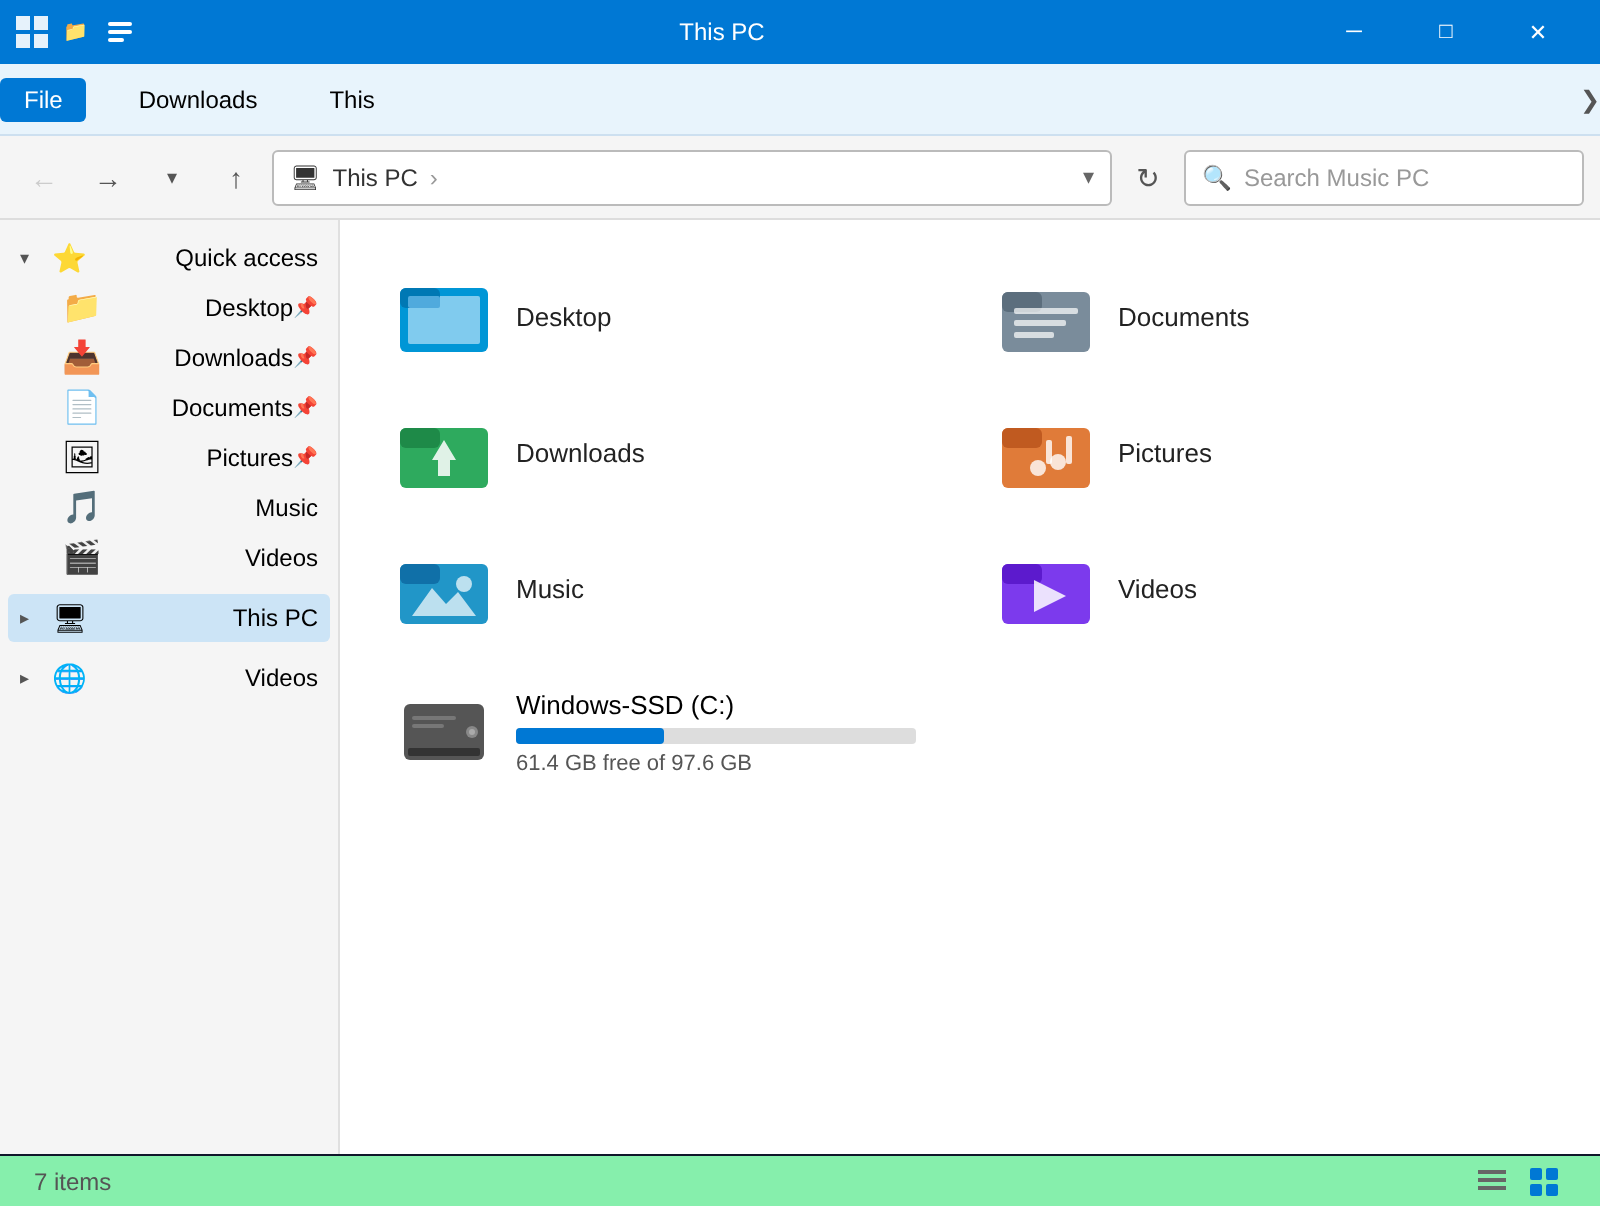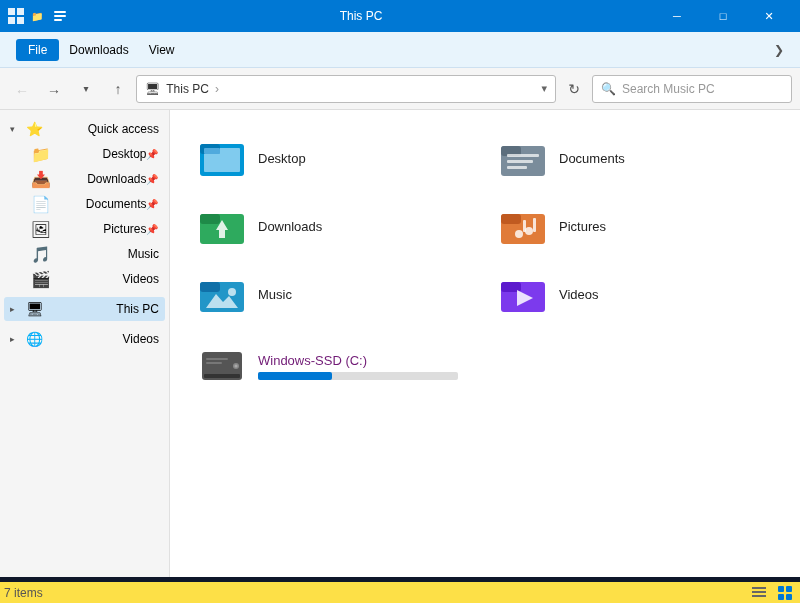--- a/index.html
+++ b/index.html
@@ -19,23 +19,23 @@
     .title-bar-title { flex: 1; text-align: center; font-size: 12px; color: white; }
     .title-bar-controls { display: flex; gap: 0; margin-left: auto; }
     .title-btn { width: 46px; height: 32px; display: flex; align-items: center; justify-content: center; font-size: 11px; color: white; cursor: pointer; }
 
     
     .menu-bar {
       background: #e8f4fc;
       height: 36px;
       display: flex;
       align-items: center;
-      padding: 0 16px;
+      padding: 0 0;
       border-bottom: 1px solid #cde0f0;
-      gap: 0;
+      gap: 16px;
     }
     .menu-item {
       padding: 4px 10px;
       font-size: 12px;
       cursor: pointer;
       border-radius: 3px;
     }
     .menu-item.file { background: #0078d4; color: white; padding: 4px 12px; border-radius: 3px; }
     .menu-chevron { margin-left: auto; font-size: 12px; color: #555; }
 
@@ -156,33 +156,33 @@
     .drive-item {
       display: flex;
       flex-direction: column;
       padding: 8px 12px;
       cursor: pointer;
       border-radius: 3px;
       gap: 4px;
     }
     .drive-top { display: flex; align-items: center; gap: 12px; }
     .drive-info { display: flex; flex-direction: column; gap: 4px; }
-    .drive-name { font-size: 13px; color: #701a75; }
+    .drive-name { font-size: 13px; color: #000000; }
     .drive-bar-container { width: 200px; height: 8px; background: #ddd; border-radius: 2px; }
     .drive-bar { height: 8px; background: #0078d4; border-radius: 2px; }
     .drive-space { font-size: 11px; color: #555; }
 
     
     .status-bar {
       height: 26px;
-      background: #fde047;
-      border-top: 5px solid #0f172a;
-      display: flex;
-      align-items: center;
-      padding: 0 4px;
+      background: #86efac;
+      border-top: 1px solid #0f172a;
+      display: flex;
+      align-items: center;
+      padding: 0 17px;
       font-size: 12px;
       color: #555;
       justify-content: space-between;
     }
     .status-icons { display: flex; gap: 4px; }
     .status-icon-btn { width: 22px; height: 22px; display: flex; align-items: center; justify-content: center; cursor: pointer; border-radius: 2px; font-size: 13px; }
 
     
     ::-webkit-scrollbar { width: 8px; }
     ::-webkit-scrollbar-track { background: #f0f0f0; }
@@ -215,21 +215,21 @@
   <div class="title-bar-controls">
     <div class="title-btn">─</div>
     <div class="title-btn">□</div>
     <div class="title-btn close">✕</div>
   </div>
 </div>
 
 <div class="menu-bar">
   <div class="menu-item file">File</div>
   <div class="menu-item">Downloads</div>
-  <div class="menu-item">View</div>
+  <div class="menu-item">This</div>
   <div class="menu-chevron">❯</div>
 </div>
 
 <div class="toolbar">
   <div class="nav-btn disabled">←</div>
   <div class="nav-btn">→</div>
   <div class="nav-btn" style="font-size:10px;">▾</div>
   <div class="nav-btn">↑</div>
 
   <div class="address-bar">
@@ -402,20 +402,21 @@
               <circle cx="38" cy="22" r="1.5" fill="#aaa"></circle>
               <rect x="8" y="14" width="22" height="2" rx="1" fill="#777"></rect>
               <rect x="8" y="18" width="16" height="2" rx="1" fill="#777"></rect>
             </svg>
           </div>
           <div class="drive-info">
             <span class="drive-name">Windows-SSD (C:)</span>
             <div class="drive-bar-container">
               <div class="drive-bar" style="width: 37%;"></div>
             </div>
+            <span class="drive-space">61.4 GB free of 97.6 GB</span>
           </div>
         </div>
       </div>
     </div>
 
   </div>
 </div>
 
 <div class="status-bar">
   <span>7 items</span>

